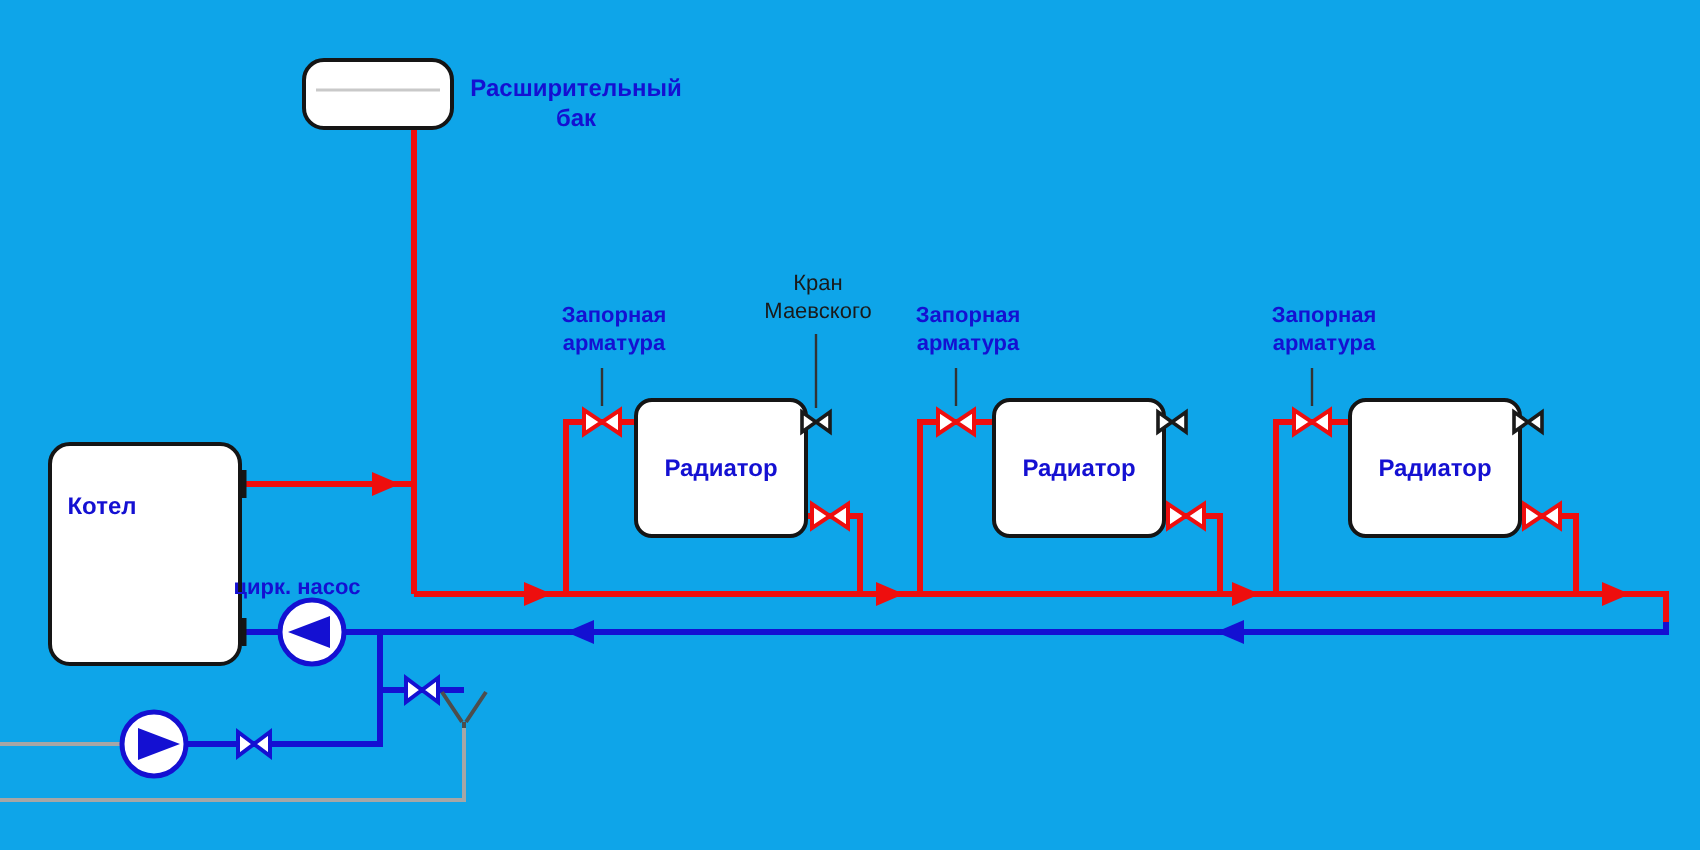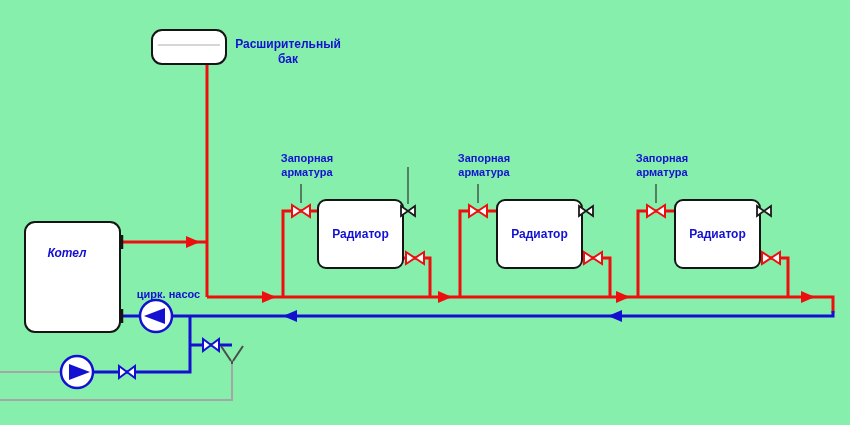--- a/index.html
+++ b/index.html
@@ -6,21 +6,21 @@
     --hot:#ee0e0e;
     --ret:#1410d2;
     --txt:#1410d2;
     --ink:#151515;
     --ink-txt:#1a1a1a;
     --gray:#a6a6a6;
     --funnel:#4d4d4d;
   }
   *{margin:0;padding:0;box-sizing:border-box}
   html,body{background:#fff;font-family:"Liberation Sans", sans-serif;}
-  .canvas{position:relative;width:850px;height:425px;background:#86efac;overflow:hidden}
+  .canvas{position:relative;width:850px;height:425px;background:#0ea5e9;overflow:hidden}
   .canvas svg{position:absolute;left:0;top:0}
 
   
   .pipe{fill:none;stroke-width:3;stroke-linecap:butt;stroke-linejoin:miter}
   .hot{stroke:var(--hot)}
   .ret{stroke:var(--ret)}
   .gpipe{fill:none;stroke:var(--gray);stroke-width:2}
   .tankline{stroke:#c9c9c9;stroke-width:1.5}
   .stub{stroke:var(--ink);stroke-width:2.5;fill:none}
 
@@ -155,25 +155,26 @@
 
     <g>
       <path class="leader" d="M301,184 V203"></path>
       <path class="leader" d="M478,184 V203"></path>
       <path class="leader" d="M656,184 V203"></path>
       <path class="leader" d="M408,167 V204"></path>
     </g>
   </svg>
 
   <div class="lbl" style="left:234px;top:37px;width:108px;">Расширительный бак</div>
-  <div class="lbl" style="left:25px;top:246px;width:84px;font-style:italic;">Котел</div>
-  <div class="lbl small" style="left:126px;top:288px;width:85px;">цирк. насос</div>
+  <div class="lbl" style="left:9px;top:246px;width:84px;">Котел</div>
+  <div class="lbl small" style="left:106px;top:288px;width:85px;">цирк. насос</div>
 
   <div class="lbl plain" style="left:318px;top:227px;width:85px;">Радиатор</div>
   <div class="lbl plain" style="left:497px;top:227px;width:85px;">Радиатор</div>
   <div class="lbl plain" style="left:675px;top:227px;width:85px;">Радиатор</div>
 
   <div class="lbl small left" style="left:277px;top:152px;width:60px;">Запорная арматура</div>
   <div class="lbl small left" style="left:454px;top:152px;width:60px;">Запорная арматура</div>
   <div class="lbl small left" style="left:632px;top:152px;width:60px;">Запорная арматура</div>
 
+  <div class="lbl small black" style="left:376px;top:136px;width:66px;">Кран Маевского</div>
 
 </div>
 
 </body></html>

